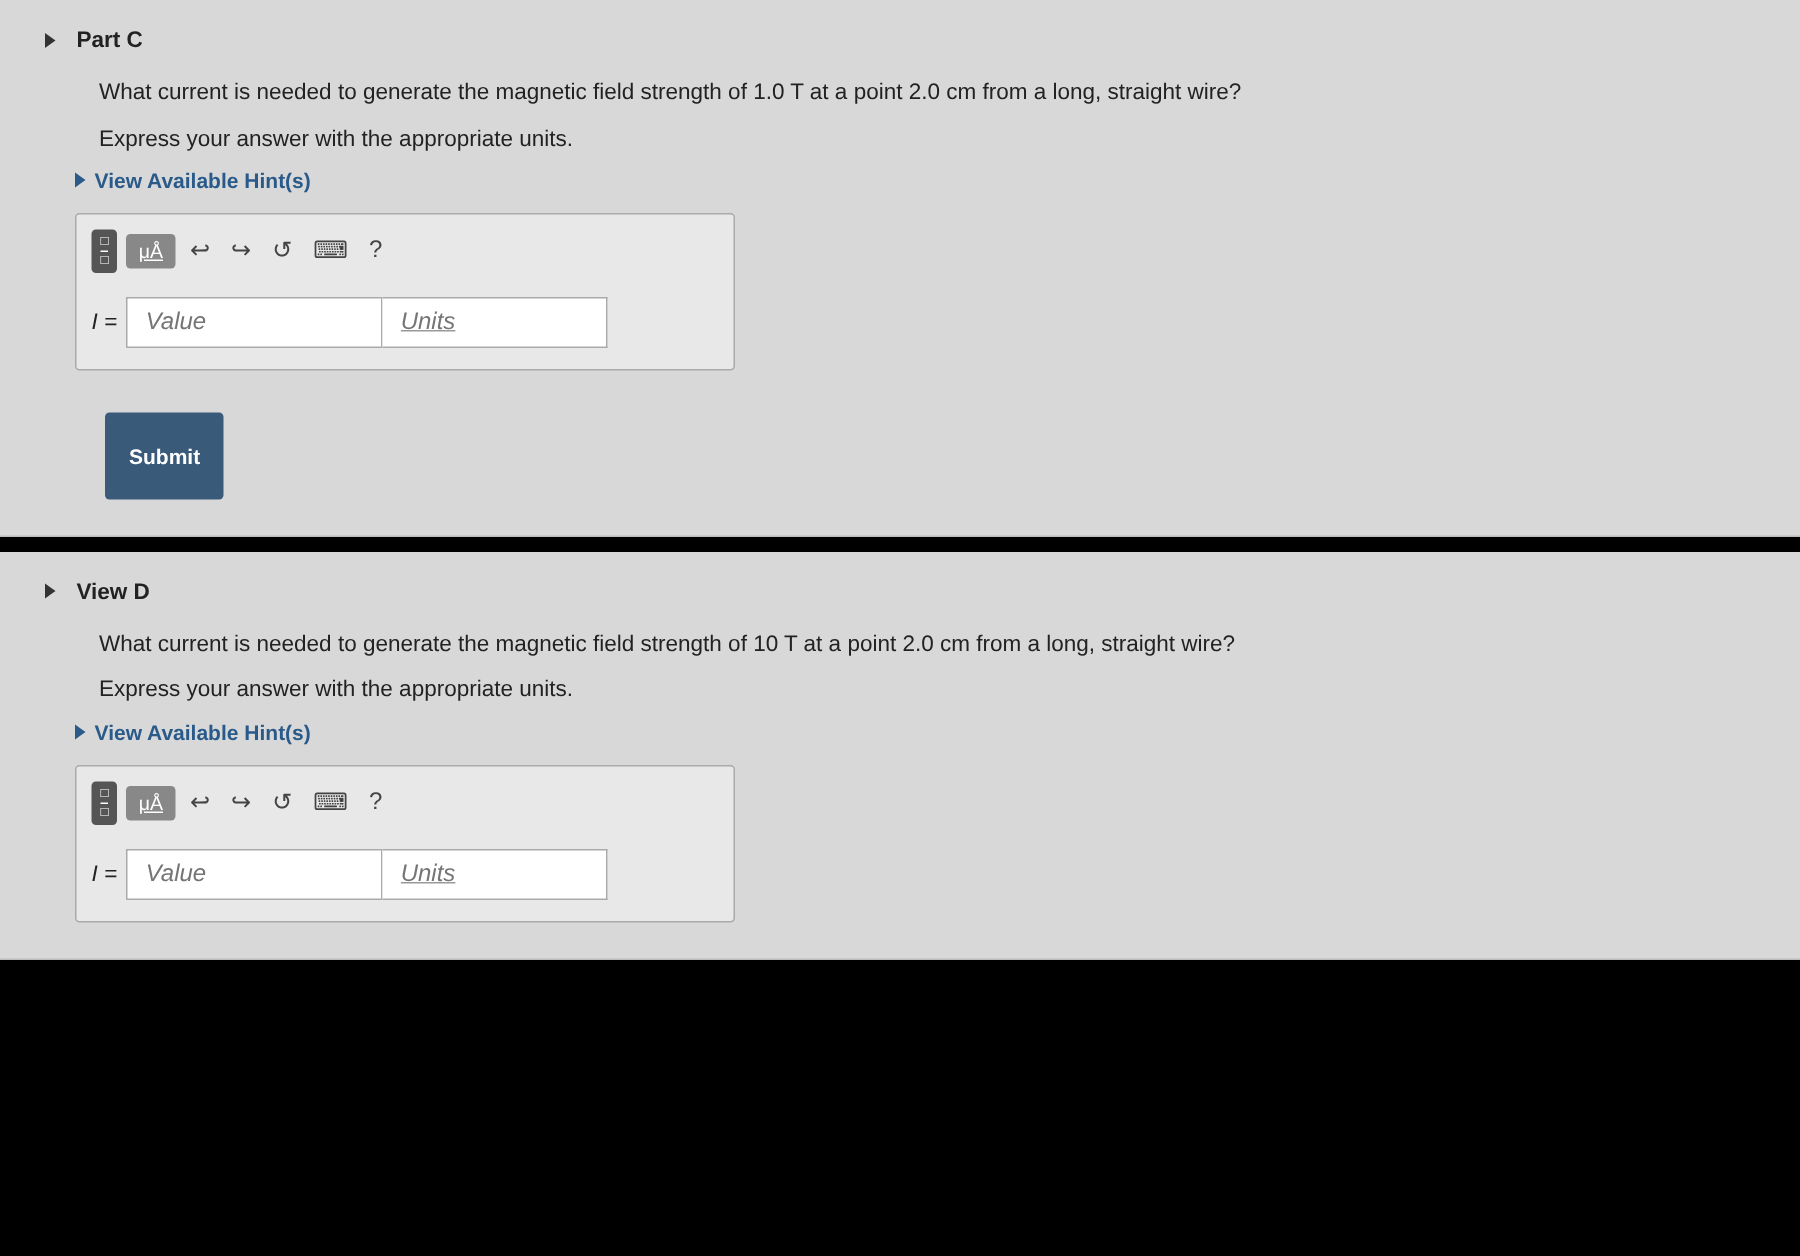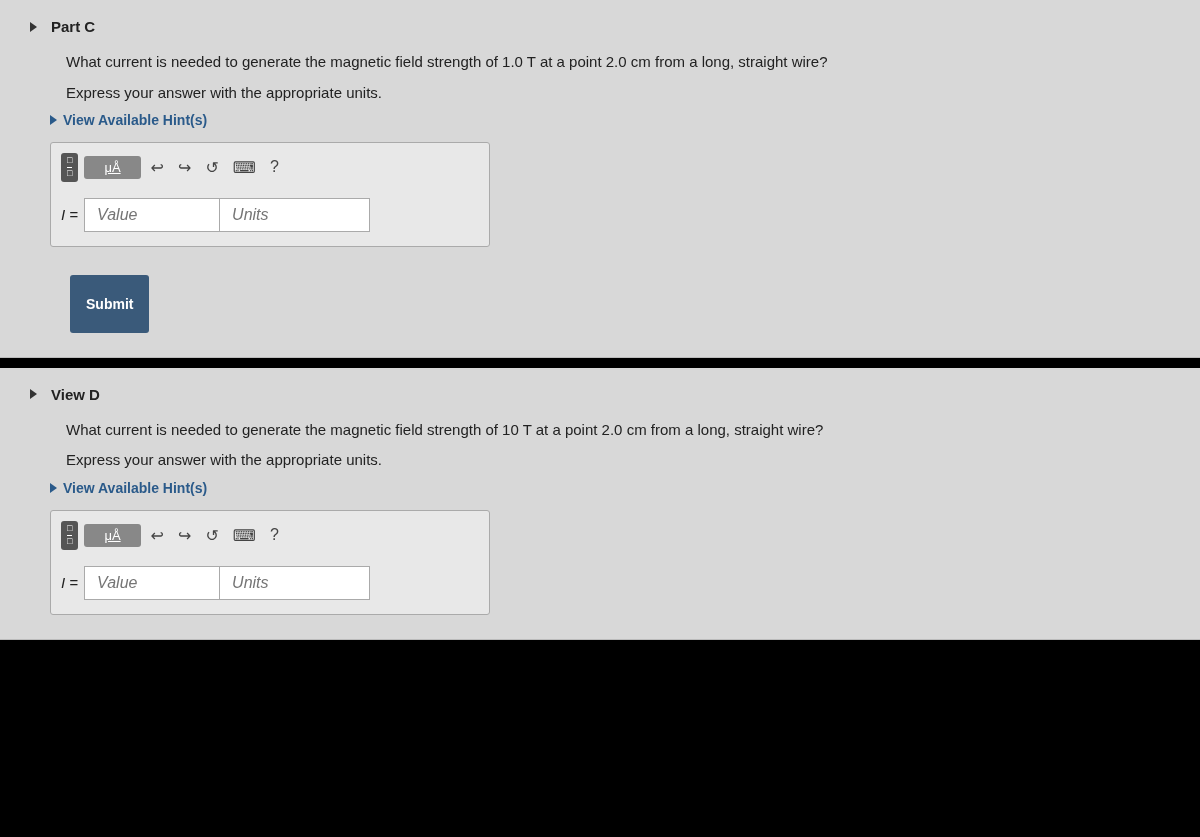--- a/index.html
+++ b/index.html
@@ -101,21 +101,21 @@
     }
     .toolbar-btn.icon-fraction {
       background: #555;
       font-size: 11px;
       line-height: 1;
       padding: 3px 6px;
     }
     .toolbar-btn.icon-mu {
       background: #888;
       font-size: 13px;
-      padding: 4px 20px;
+      padding: 4px 8px;
       text-decoration: underline;
     }
     .toolbar-icon {
       font-size: 16px;
       color: #444;
       cursor: pointer;
       padding: 2px 4px;
     }
     .input-row {
       display: flex;
@@ -127,34 +127,35 @@
       color: #222;
       margin-right: 6px;
       font-style: italic;
     }
     .value-input {
       border: 1.5px solid #aaa;
       background: white;
       padding: 7px 12px;
       font-size: 16px;
       color: #999;
-      width: 136px;
+      width: 171px;
       outline: none;
       font-style: italic;
     }
     .units-input {
       border: 1.5px solid #aaa;
       border-left: none;
       background: white;
       padding: 7px 12px;
       font-size: 16px;
       color: #999;
       width: 150px;
       outline: none;
       font-style: italic;
+      text-decoration: underline;
     }
     .submit-btn {
       margin-left: 20px;
       margin-top: 14px;
       background: #3a5a7a;
       color: white;
       border: none;
       padding: 21px 16px;
       font-size: 14px;
       border-radius: 3px;

